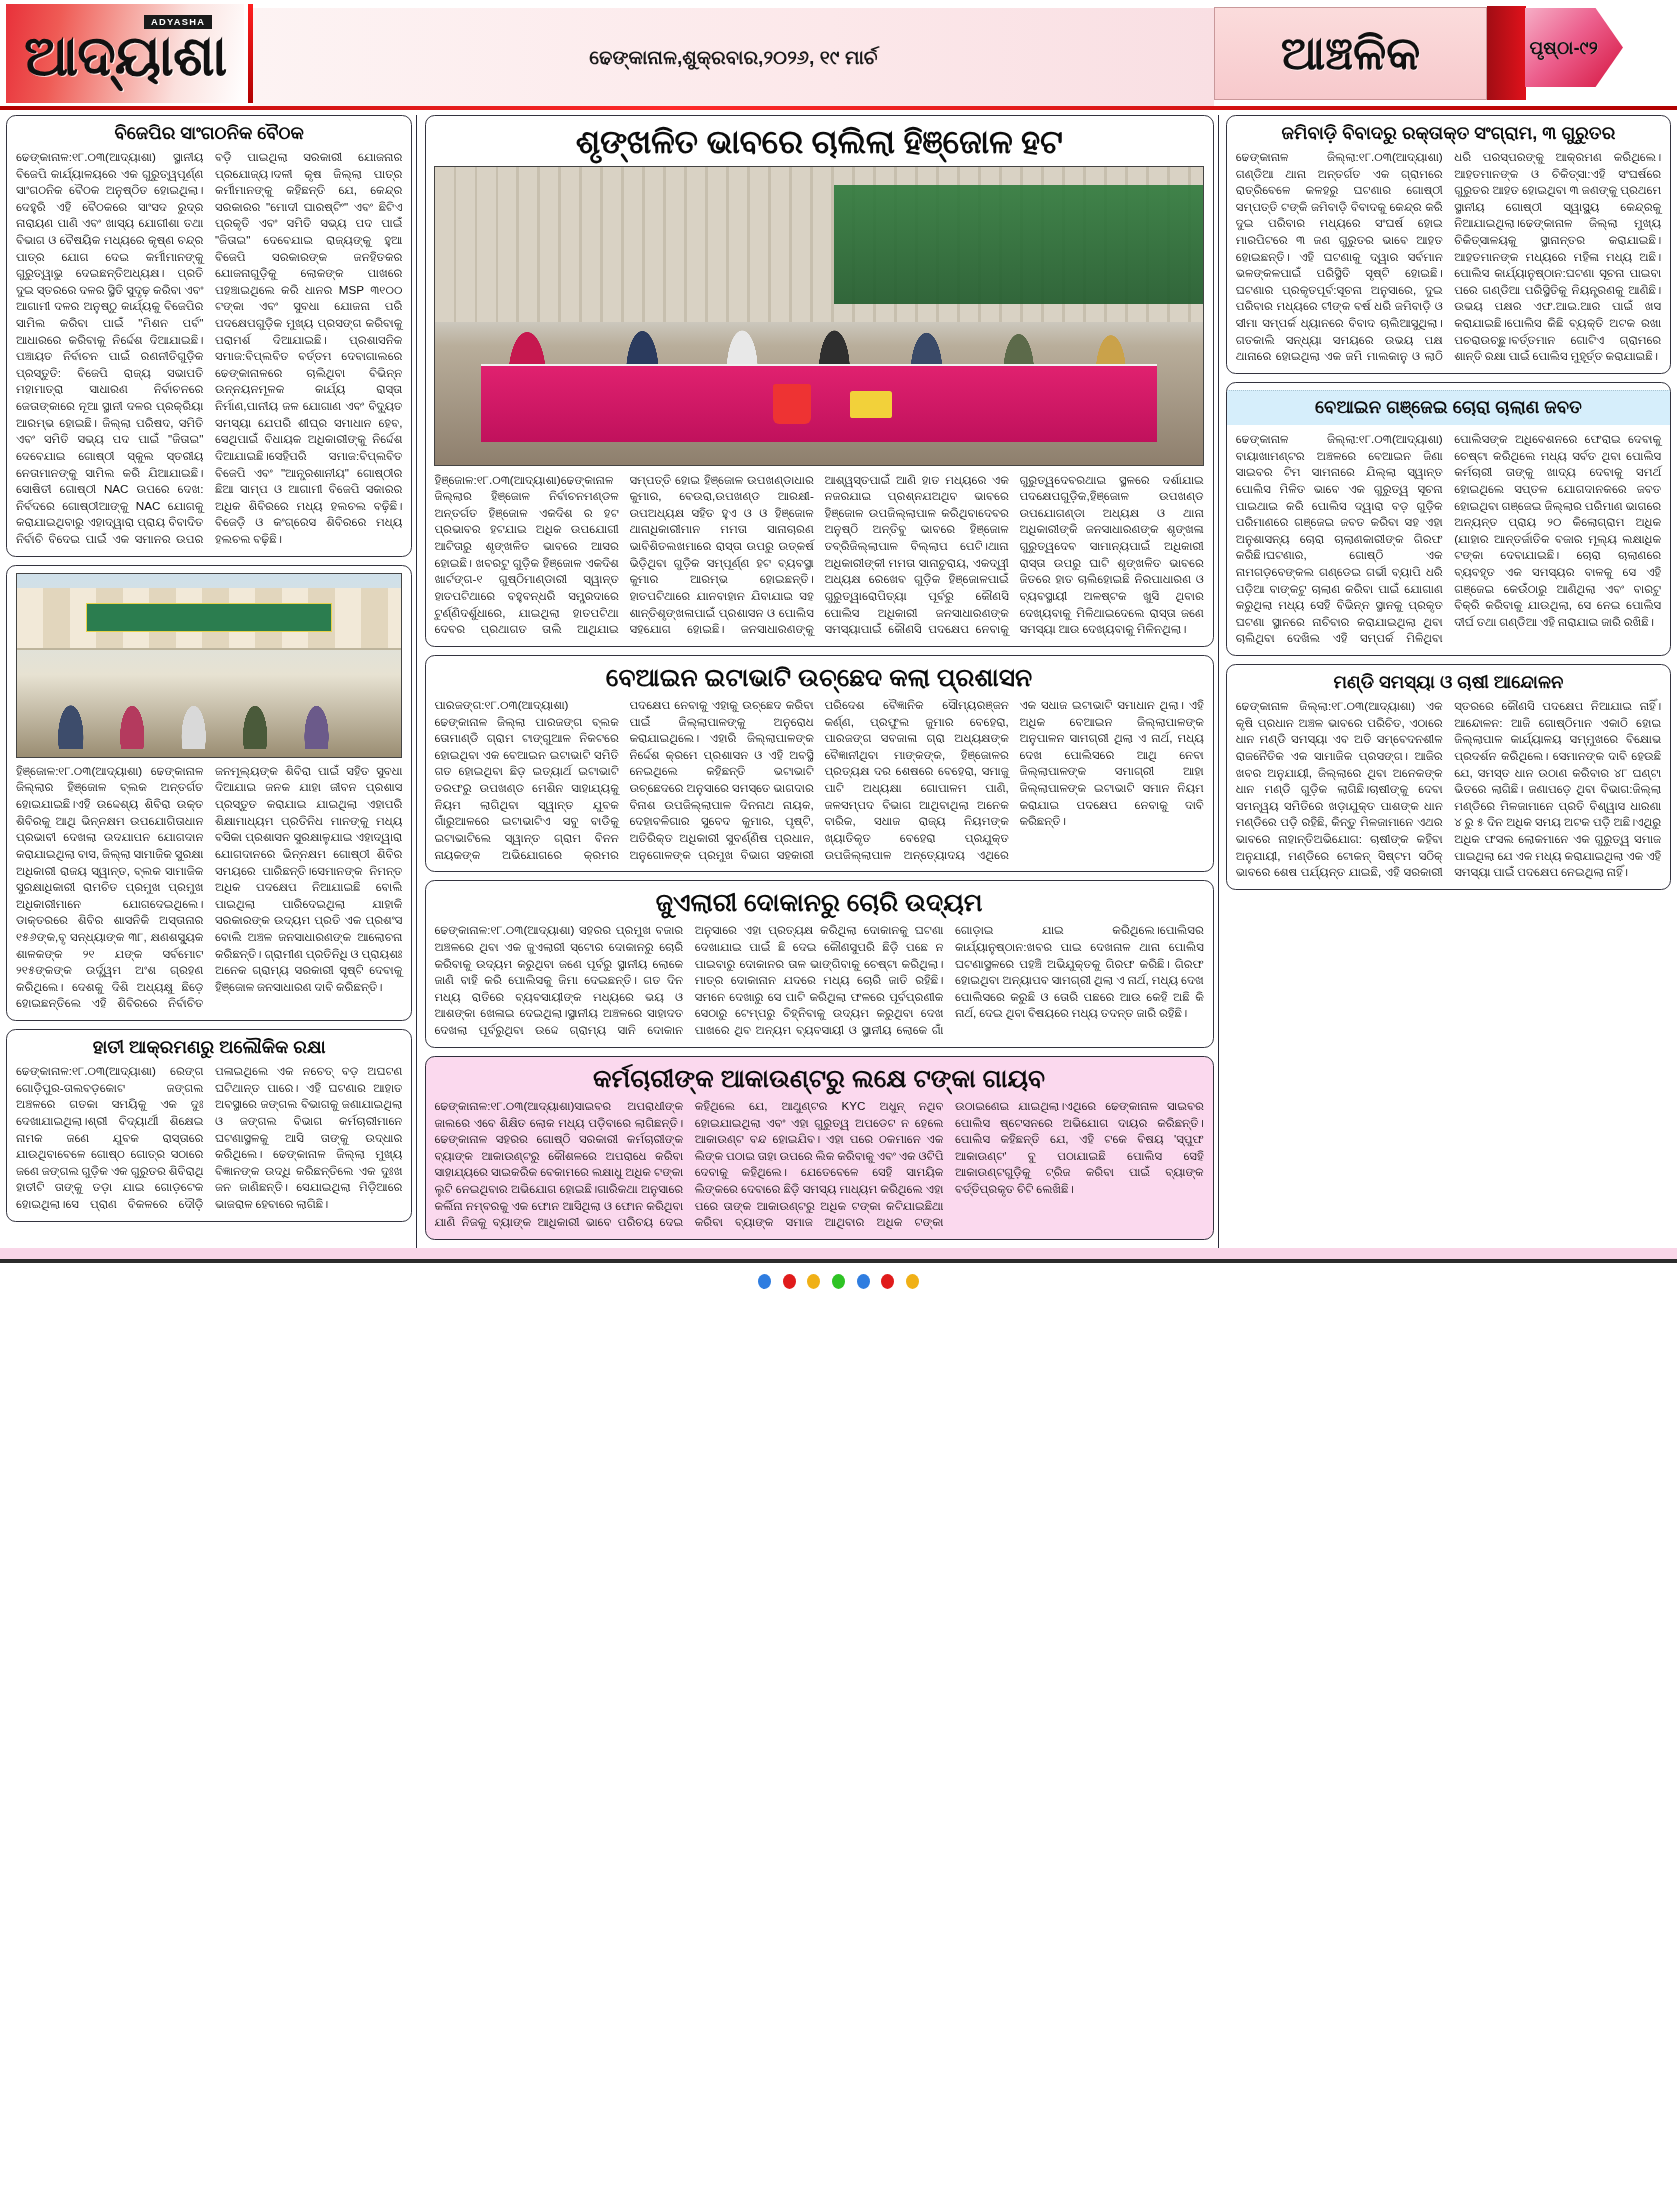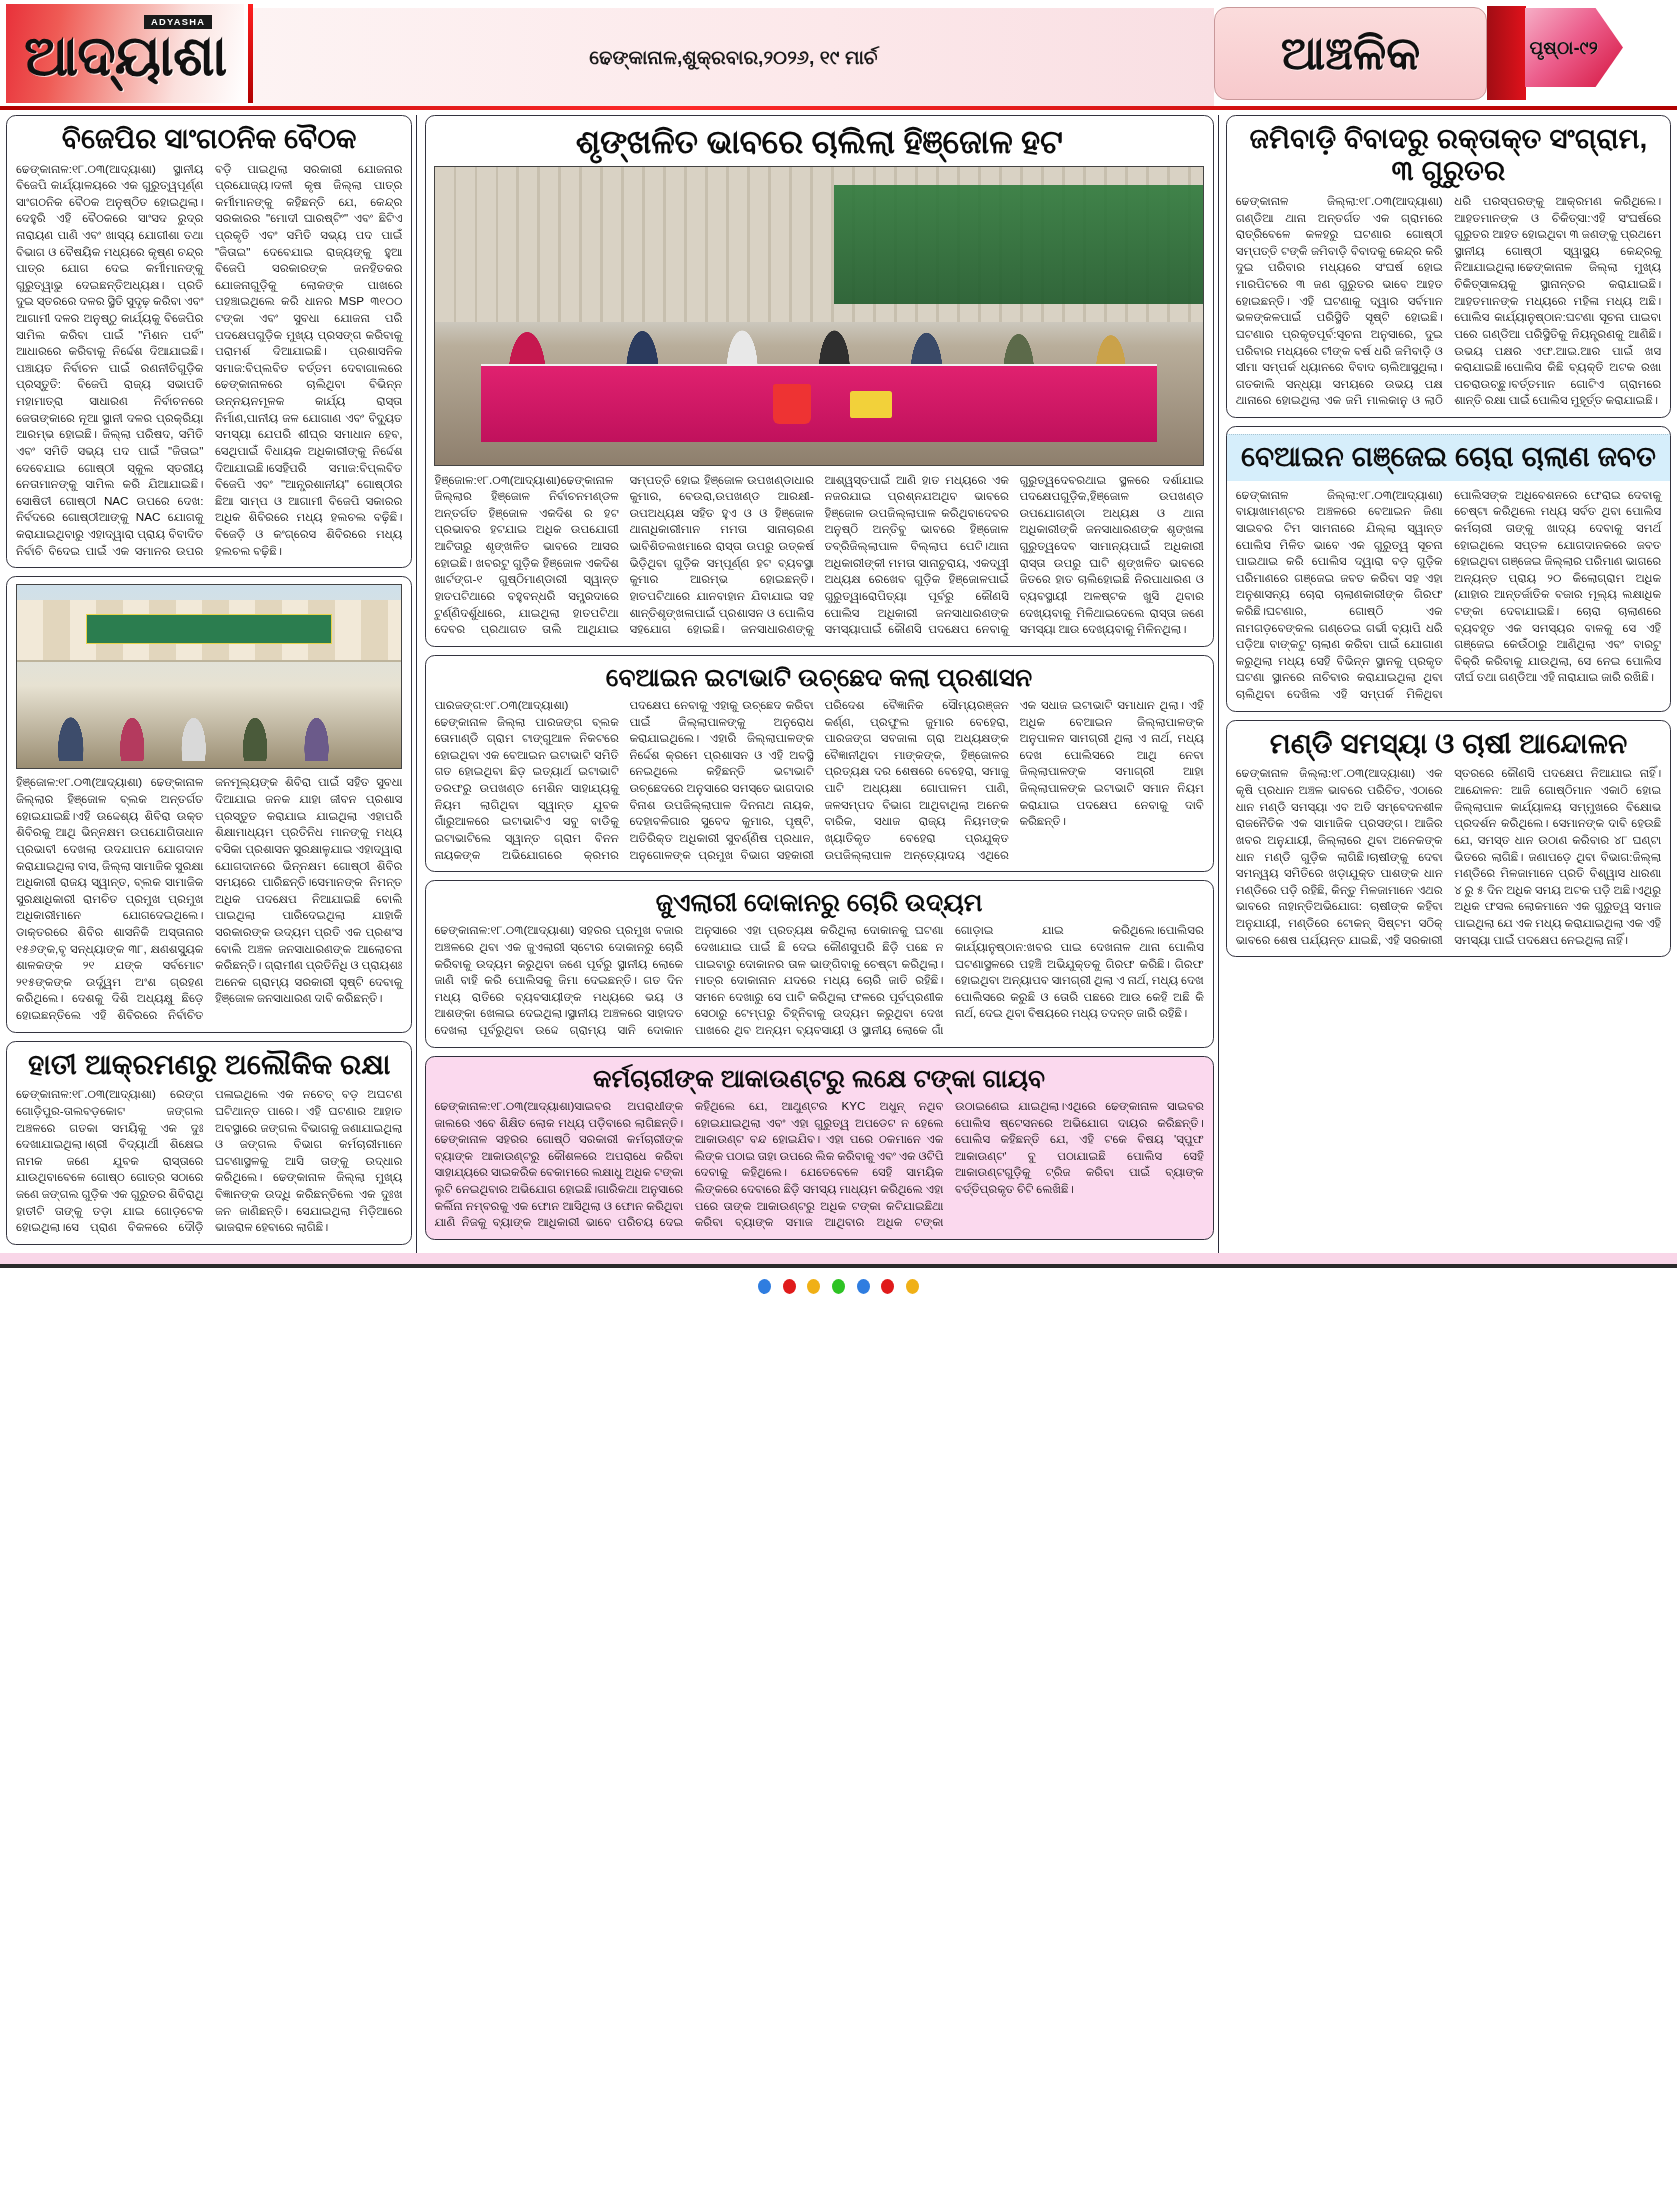--- a/index.html
+++ b/index.html
@@ -76,21 +76,21 @@
     font-weight: 700;
     color: #1a1a1a;
     letter-spacing: 0px;
     white-space: nowrap;
   }
   .section-badge {
     flex: 0 0 273px;
     margin: 7px 0 6.2px 0;
     background: linear-gradient(180deg,#fbdcdc 0%, #f7c9cc 100%);
     border: 0.9px solid #c9989a;
-    border-radius: 13px;
+    border-radius: 0;
     display: flex;
     align-items: center;
     justify-content: center;
   }
   .section-badge span {
     font-size: 46px;
     font-weight: 700;
     color: #111;
     line-height: 1;
     text-shadow: 0.9px 0.9px 0 rgba(255,255,255,.6);
@@ -160,21 +160,21 @@
 
   .hl {
     text-align: center;
     font-weight: 700;
     color: #0d0d0d;
     line-height: 1.16;
     margin-bottom: 5.3px;
   }
   .hl-xl  { font-size: 33px; letter-spacing: -0.4px; }
   .hl-lg  { font-size: 25px; }
-  .hl-md  { font-size: 28px; }
+  .hl-md  { font-size: 18px; }
 
   .hl-band-yellow {
     background: #fbf4cd;
     padding: 6.2px 3.5px 7px;
     margin: 0 -8.8px 6.2px -8.8px;
     border-top: 1.3px dotted #b9b9a0;
     border-bottom: 1.3px dotted #b9b9a0;
   }
   .hl-band-blue {
     background: #d6eefb;

